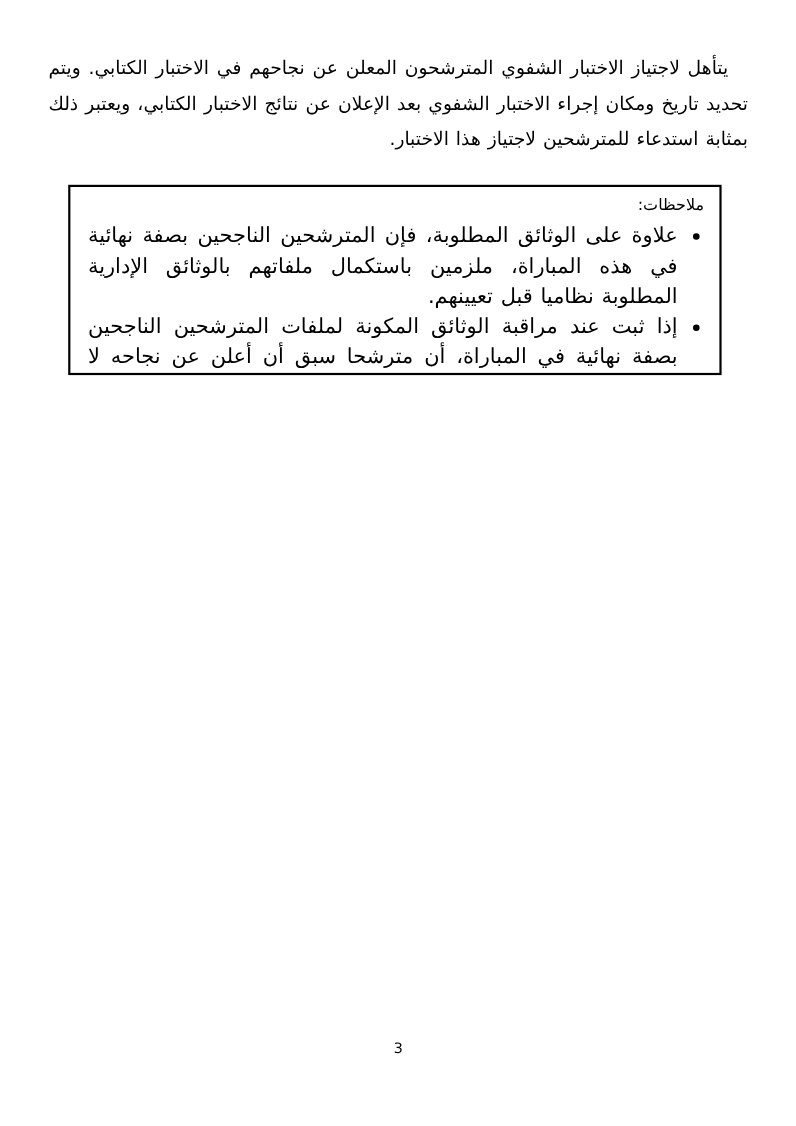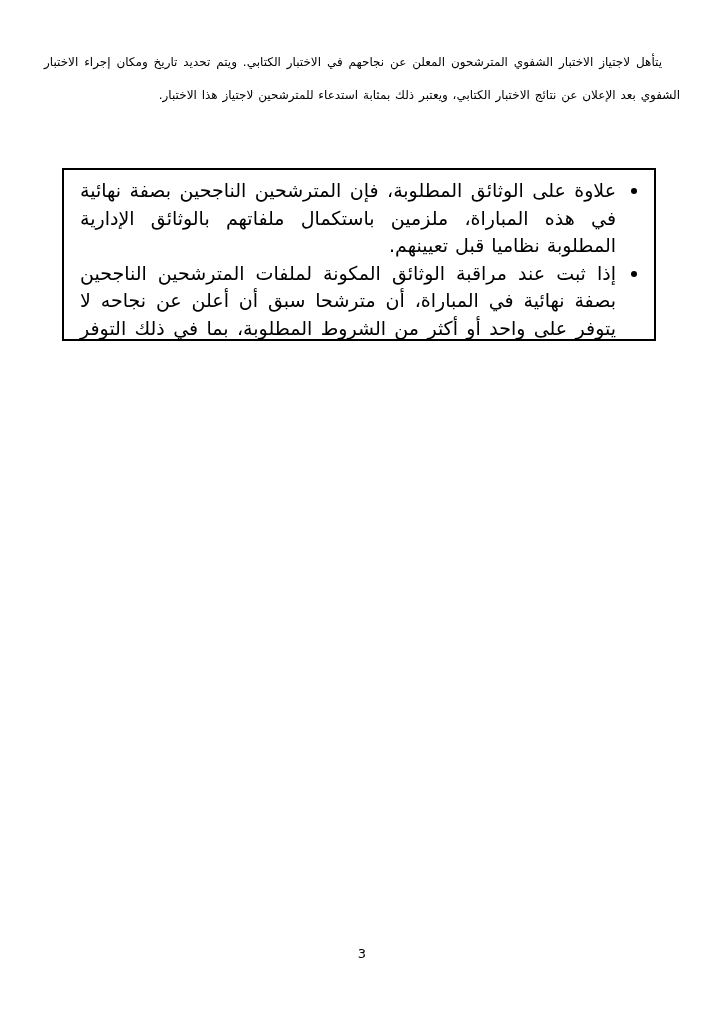--- a/index.html
+++ b/index.html
@@ -17,21 +17,21 @@
     font-family: "DejaVu Sans", sans-serif;
     color: #000000;
     overflow: hidden;
   }
   .intro {
     position: absolute;
     top: 46px;
     right: 44px;
     left: 44px;
     margin: 0;
-    font-size: 12px;
+    font-size: 17px;
     line-height: 32.5px;
     text-align: justify;
     text-indent: 18px;
     word-spacing: 1px;
   }
   .notes-box {
     position: absolute;
     top: 168px;
     left: 62px;
     width: 594px;
@@ -69,20 +69,21 @@
   }
 </style>
 </head>
 <body>
 
 <div class="page">
 
   <p class="intro">يتأهل لاجتياز الاختبار الشفوي المترشحون المعلن عن نجاحهم في الاختبار الكتابي. ويتم تحديد تاريخ ومكان إجراء الاختبار الشفوي بعد الإعلان عن نتائج الاختبار الكتابي، ويعتبر ذلك بمثابة استدعاء للمترشحين لاجتياز هذا الاختبار.</p>
 
   <div class="notes-box">
+    <div class="notes-title">ملاحظات:</div>
     <ul class="notes-list">
       <li>علاوة على الوثائق المطلوبة، فإن المترشحين الناجحين بصفة نهائية في هذه المباراة، ملزمين باستكمال ملفاتهم بالوثائق الإدارية المطلوبة نظاميا قبل تعيينهم.</li>
       <li>إذا ثبت عند مراقبة الوثائق المكونة لملفات المترشحين الناجحين بصفة نهائية في المباراة، أن مترشحا سبق أن أعلن عن نجاحه لا يتوفر على واحد أو أكثر من الشروط المطلوبة، بما في ذلك التوفر على الشهادة المطابقة للتخصص المطلوب، تقوم الإدارة بإلغاء نجاحه وإخباره بذلك.</li>
     </ul>
   </div>
 
   <div class="page-number">3</div>
 
 </div>
 

